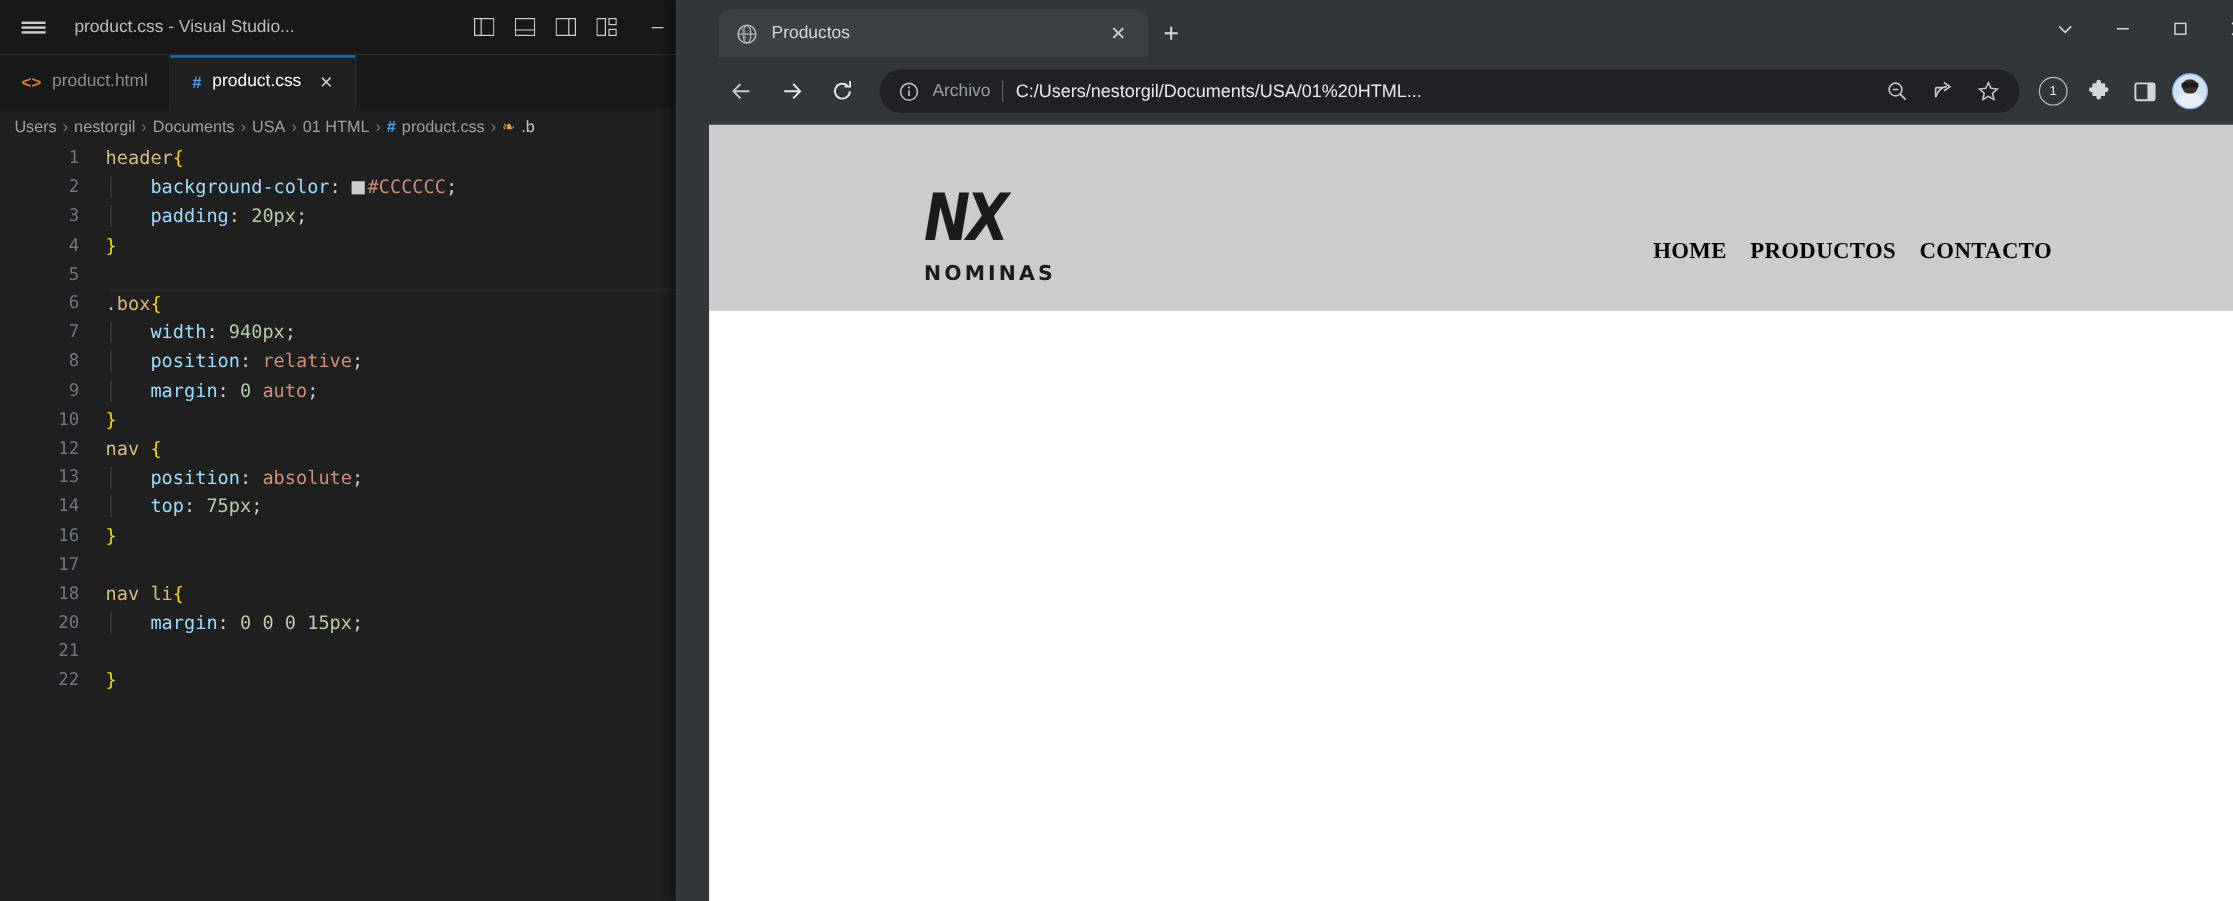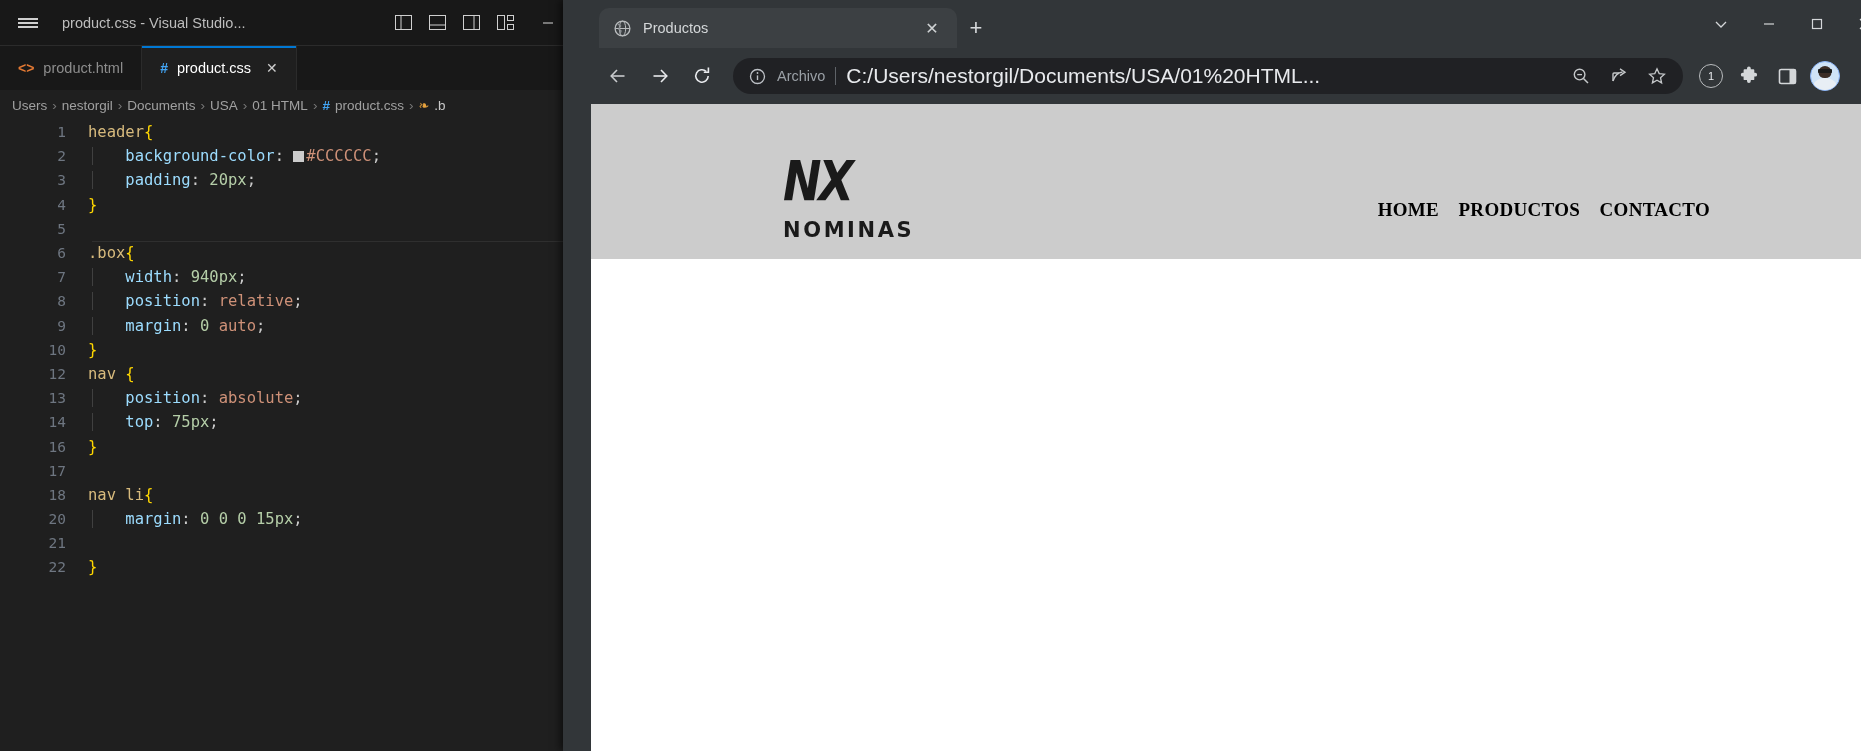--- a/index.html
+++ b/index.html
@@ -81,40 +81,40 @@
   .br-wc{width:48px;height:48px;display:flex;align-items:center;justify-content:center;color:#d4d7d9;}
   .br-wc svg{display:block;}
 
   .br-toolbar{height:56px;background:#323639;display:flex;align-items:center;padding:0 8px;gap:4px;}
   .br-nav{width:38px;height:38px;border-radius:50%;display:flex;align-items:center;justify-content:center;color:#c8cbcd;flex:none;}
   .br-omnibox{flex:1;height:36px;background:#202124;border-radius:18px;display:flex;align-items:center;
               padding:0 12px 0 14px;margin:0 6px 0 8px;gap:10px;min-width:0;}
   .om-info{width:20px;height:20px;flex:none;display:flex;align-items:center;justify-content:center;color:#bdc1c6;}
   .om-scheme{color:#9aa0a6;font-size:14.5px;flex:none;}
   .om-divider{width:1px;height:18px;background:#5f6368;flex:none;}
-  .om-url{color:#e8eaed;font-size:21px;white-space:nowrap;overflow:hidden;text-overflow:ellipsis;flex:1;min-width:0;}
+  .om-url{color:#e8eaed;font-size:15px;white-space:nowrap;overflow:hidden;text-overflow:ellipsis;flex:1;min-width:0;}
   .om-act{width:28px;height:28px;display:flex;align-items:center;justify-content:center;color:#c4c7c9;flex:none;}
   .br-actions{display:flex;align-items:center;gap:2px;flex:none;}
   .br-act{width:36px;height:36px;border-radius:50%;display:flex;align-items:center;justify-content:center;color:#c8cbcd;}
   .badge-circle{width:22px;height:22px;border-radius:50%;border:1.6px solid #b9bcbe;display:flex;align-items:center;
                 justify-content:center;font-size:11px;color:#e8eaed;}
   .avatar{width:28px;height:28px;border-radius:50%;overflow:hidden;background:#cfe3f7;position:relative;
           border:1.5px solid #8ab4f8;}
   .av-head{position:absolute;left:50%;top:4px;transform:translateX(-50%);width:13px;height:12px;border-radius:50% 50% 45% 45%;background:#3b2d26;}
   .av-glass{position:absolute;left:50%;top:7px;transform:translateX(-50%);width:14px;height:4px;background:#1b1b1b;border-radius:1px;}
   .av-body{position:absolute;left:50%;bottom:0;transform:translateX(-50%);width:26px;height:12px;border-radius:12px 12px 0 0;background:#e8eef5;}
 
   
   .br-viewport{height:647px;background:#ffffff;overflow:hidden;}
   .page-header{background:#cccccc;padding:20px;height:155px;box-sizing:border-box;position:relative;}
   .page-box{width:940px;position:relative;margin:0 auto;height:100%;}
-  .logo{position:absolute;left:13px;top:30px;}
+  .logo{position:absolute;left:0;top:30px;}
   .logo-nx{font-family:"DejaVu Sans", sans-serif;font-weight:bold;font-style:italic;font-size:46px;
            letter-spacing:-3px;color:#1a1a1a;line-height:1;transform:scaleY(1.18);transform-origin:left top;}
-  .logo-sub{font-family:"DejaVu Sans", sans-serif;font-size:21px;font-weight:bold;letter-spacing:2.6px;
+  .logo-sub{font-family:"DejaVu Sans", sans-serif;font-size:17px;font-weight:bold;letter-spacing:2.6px;
             color:#1a1a1a;margin-top:18px;}
   .page-nav{position:absolute;top:75px;right:0;}
   .page-nav ul{list-style:none;margin:0;padding:0;}
   .page-nav li{display:inline;margin:0 0 0 15px;}
   .page-nav a{font-family:"Liberation Serif","DejaVu Serif",serif;font-weight:bold;font-size:19px;color:#000;
               text-decoration:none;letter-spacing:.3px;}
 </style>
 </head>
 <body>
 

